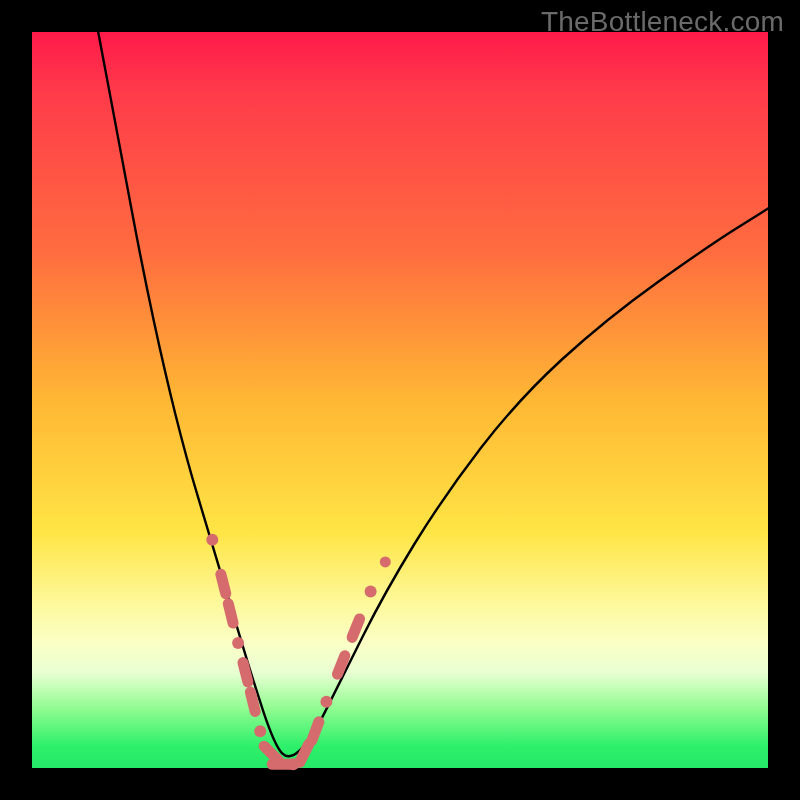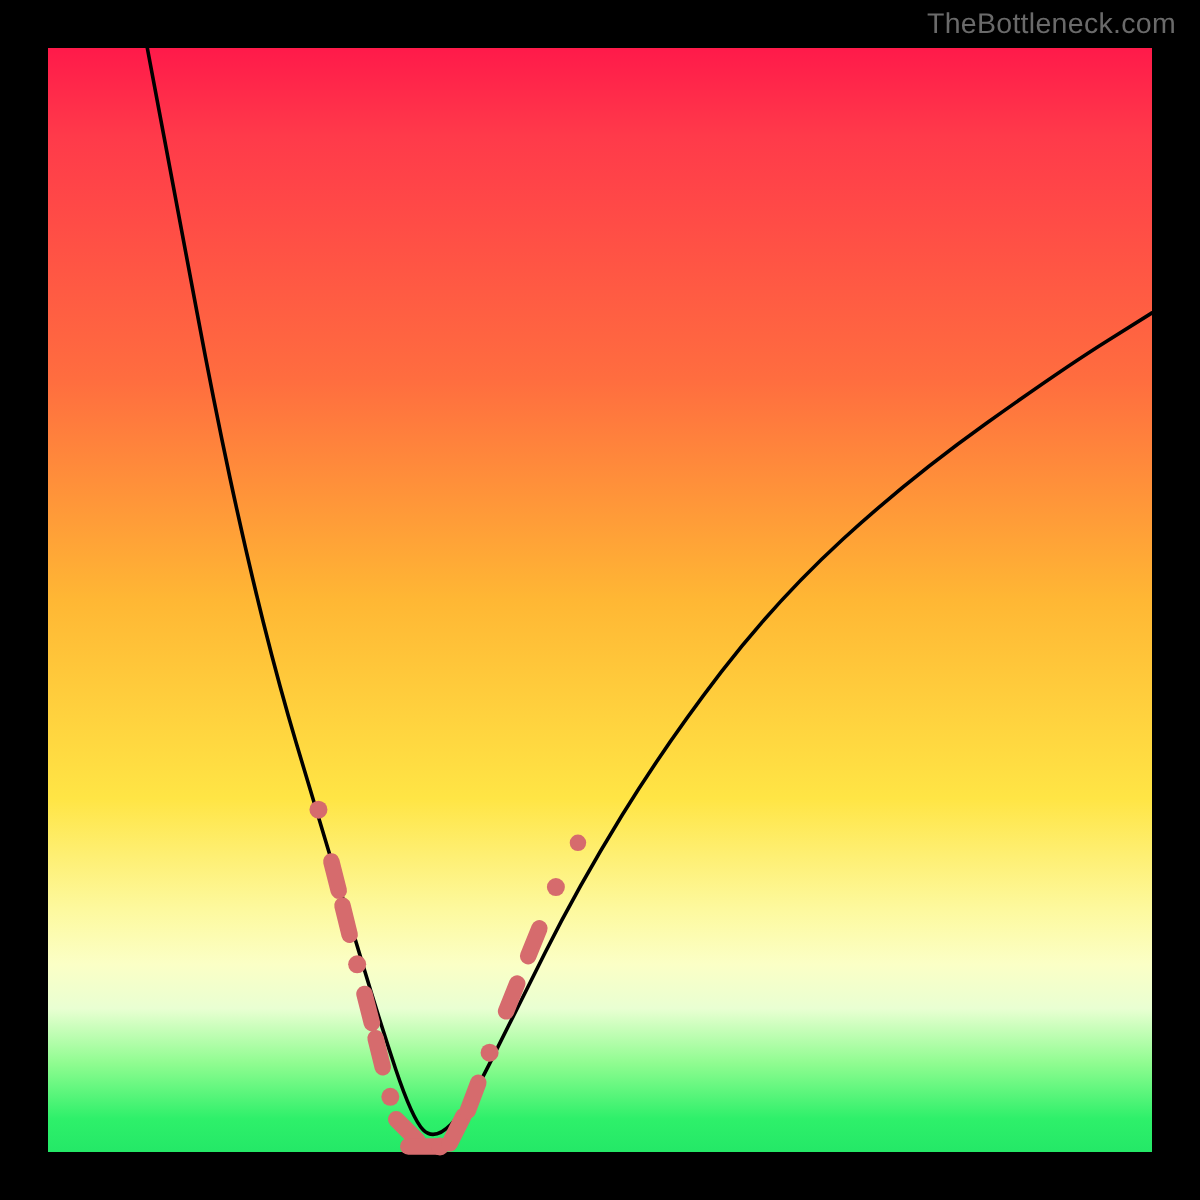--- a/index.html
+++ b/index.html
@@ -37,21 +37,21 @@
       #8ffc90 92%,
       #2ef06a 97%,
       #24e867 100%
     );
   }
   .watermark {
     position: absolute;
     top: 6px;
     right: 16px;
     color: #6a6a6a;
-    font-size: 19px;
+    font-size: 28px;
     font-weight: 500;
     letter-spacing: 0.2px;
   }
   svg.curve {
     position: absolute;
     left: 0; top: 0;
     width: 736px;
     height: 736px;
     overflow: visible;
   }

